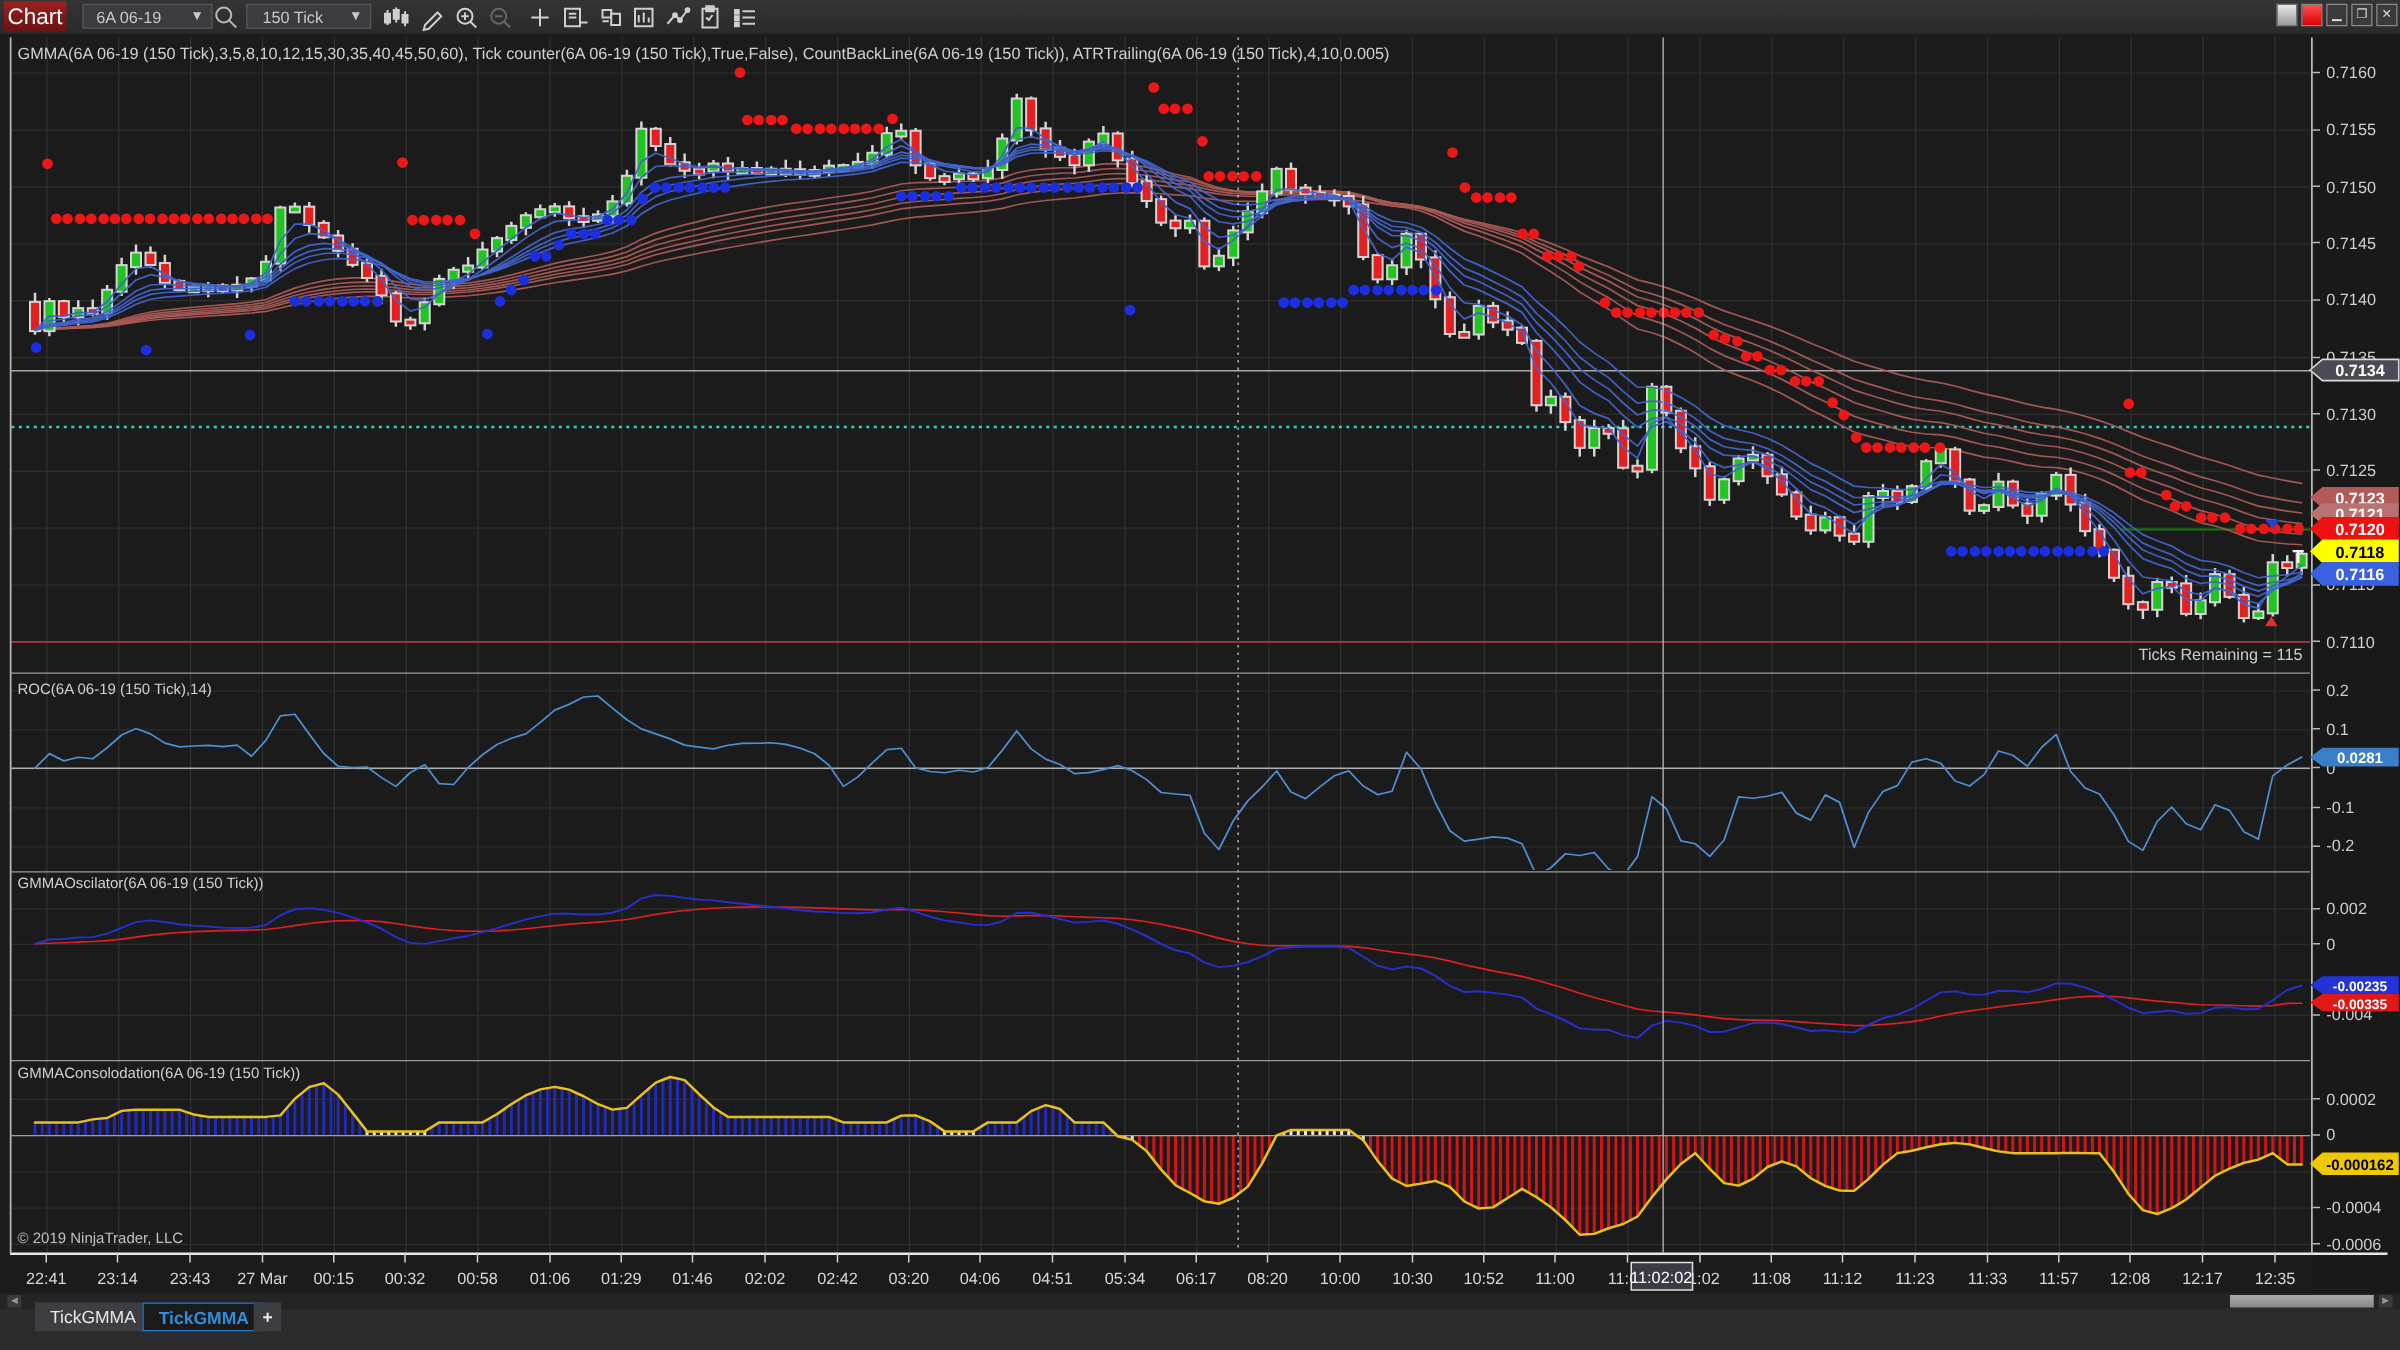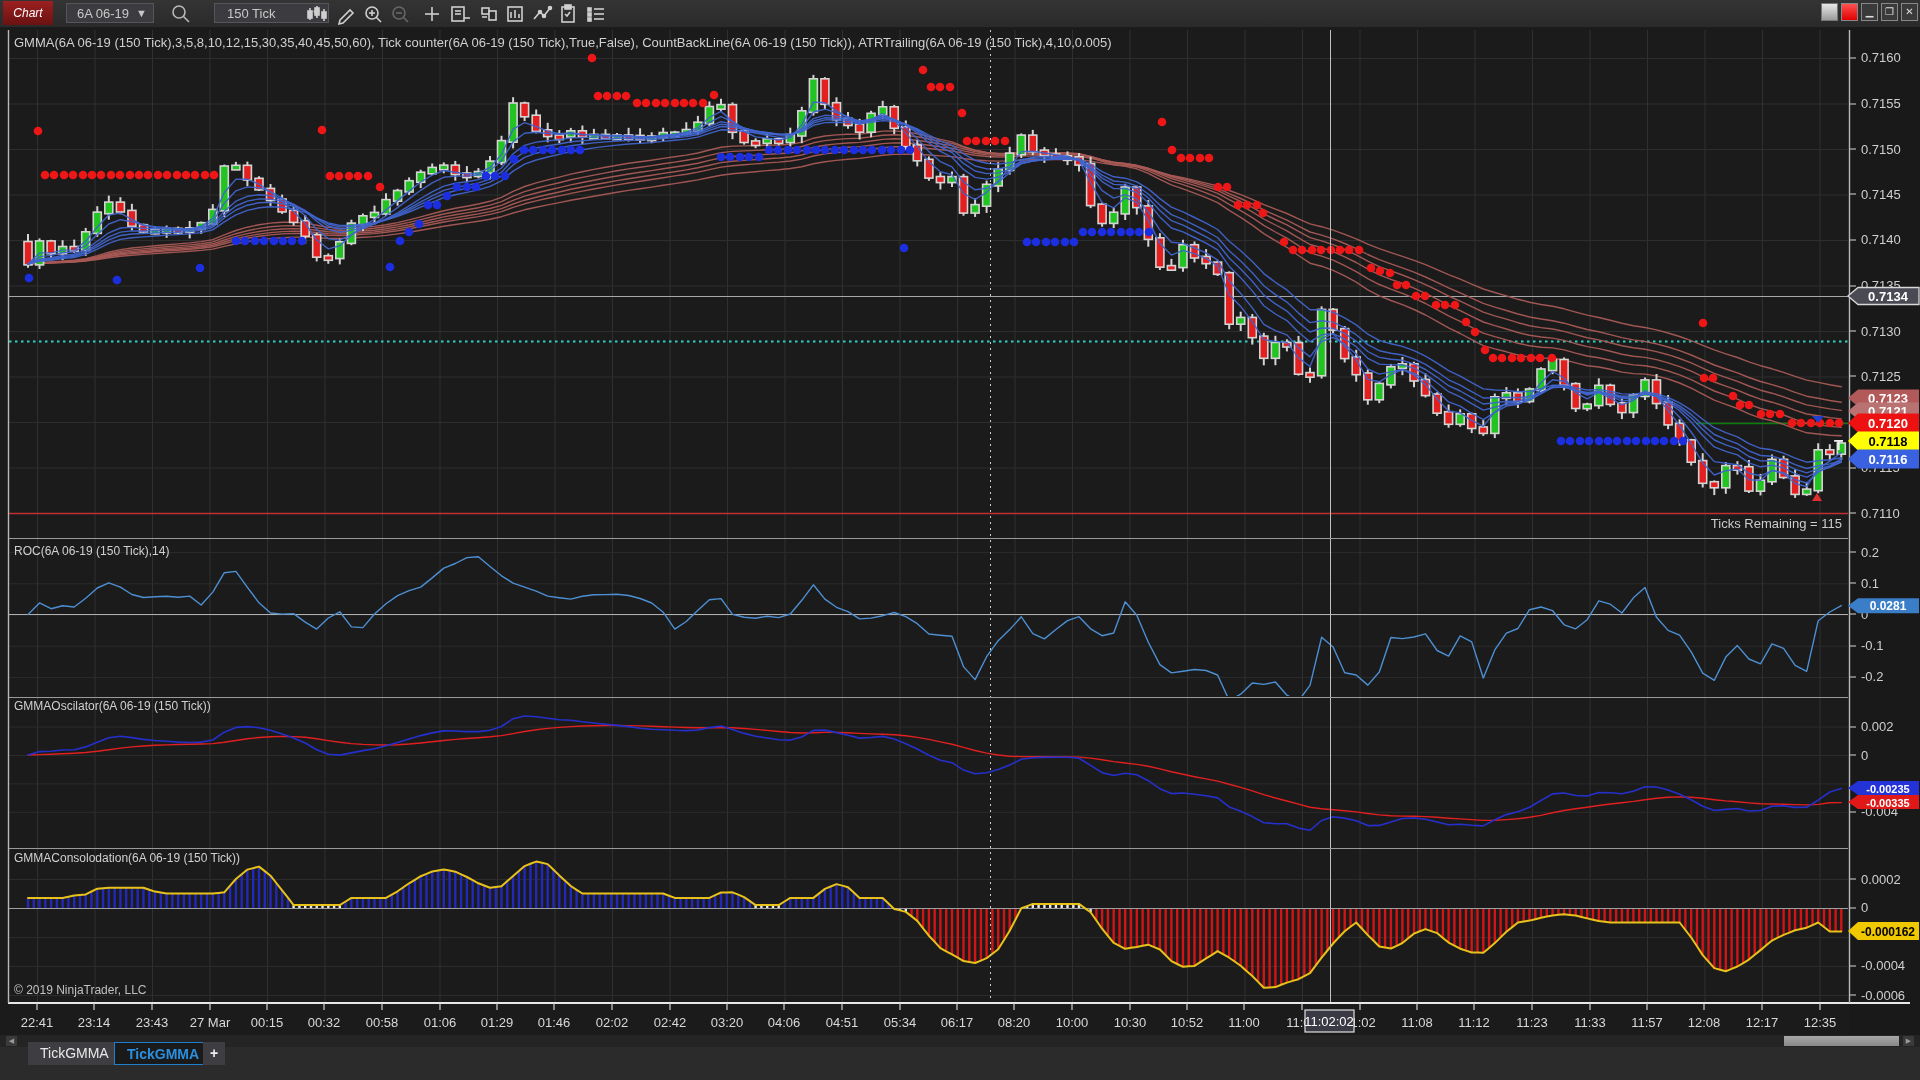--- a/index.html
+++ b/index.html
@@ -1,16 +1,16 @@
 <!DOCTYPE html>
 <html><head><meta charset="utf-8"><style>
 *{margin:0;padding:0;box-sizing:border-box;}
 body{width:1920px;height:1080px;background:#232323;font-family:"Liberation Sans",sans-serif;overflow:hidden;}
 #toolbar{position:absolute;left:0;top:0;width:1920px;height:27px;background:linear-gradient(#343434,#2a2a2a);}
-.chartbtn{position:absolute;left:3px;top:1px;width:50px;height:24px;background:linear-gradient(#9c2020,#6a1212);color:#fff;font-size:12px;text-align:center;line-height:24px;font-style:italic;}
+.chartbtn{position:absolute;left:3px;top:1px;width:50px;height:24px;background:linear-gradient(#9c2020,#6a1212);color:#fff;font-size:18px;text-align:center;line-height:24px;}
 .dd{position:absolute;top:3px;height:20px;background:#3c3c40;border:1px solid #55555c;color:#c8c8c8;font-size:13px;line-height:19px;padding-left:10px;}
 .dd .chev{position:absolute;right:6px;top:0px;color:#c8c8c8;font-size:11px;}
 #winbtns{position:absolute;right:2px;top:3px;display:flex;gap:3px;}
 .wb{width:17px;height:18px;border:1px solid #888;background:#3a3a3a;color:#ddd;font-size:10px;text-align:center;line-height:16px;}
 #tabbar{position:absolute;left:0;top:1035px;width:1920px;height:45px;background:#2b2b2b;}
 #scrollrow{position:absolute;left:0;top:0;width:1920px;height:12px;background:#242424;}
 .tab{position:absolute;top:7px;height:23px;font-size:14px;line-height:22px;padding:0 12px;}
 svg{position:absolute;left:0;top:0;}
 </style></head><body>
 <svg width="1920" height="1080" viewBox="0 0 1920 1080">
@@ -1238,26 +1238,26 @@
     <text x="1704" y="1027" font-size="13" fill="#d8d8d8" text-anchor="middle">12:08</text>
     <line x1="1762" y1="1003" x2="1762" y2="1010" stroke="#d0d0d0" stroke-width="1.2"></line>
     <text x="1762" y="1027" font-size="13" fill="#d8d8d8" text-anchor="middle">12:17</text>
     <line x1="1820" y1="1003" x2="1820" y2="1010" stroke="#d0d0d0" stroke-width="1.2"></line>
     <text x="1820" y="1027" font-size="13" fill="#d8d8d8" text-anchor="middle">12:35</text>
     <rect x="1305" y="1010" width="49" height="22" fill="#3a3a44" stroke="#e0e0e0" stroke-width="1.2"></rect>
     <text x="1329" y="1026" font-size="13" fill="#ffffff" text-anchor="middle">11:02:02</text>
   </svg>
 <div id="toolbar">
  <div class="chartbtn">Chart</div>
- <div class="dd" style="left:66px;width:88px;">6A 06-19<span class="chev">▼</span></div>
+ <div class="dd" style="left:66px;width:104px;">6A 06-19<span class="chev">▼</span></div>
  <svg width="22" height="22" style="left:170px;top:3px;" viewBox="0 0 22 22">
       <circle cx="9" cy="9" r="6" fill="none" stroke="#b8b8b8" stroke-width="1.6"></circle>
       <line x1="13.5" y1="13.5" x2="19" y2="19" stroke="#b8b8b8" stroke-width="1.6"></line>
     </svg>
- <div class="dd" style="left:214px;width:115px;padding-left:12px;">150 Tick<span class="chev">▼</span></div>
+ <div class="dd" style="left:197px;width:100px;padding-left:12px;">150 Tick<span class="chev">▼</span></div>
  <svg width="330" height="24" style="left:306px;top:2px;" viewBox="0 0 330 24">
    <g stroke="#cfcfcf" stroke-width="1.6" fill="none">
     <line x1="4" y1="6" x2="4" y2="18"></line>
         <rect x="2" y="9" width="4" height="7" fill="#cfcfcf"></rect>
     <line x1="11" y1="4" x2="11" y2="16"></line>
         <rect x="9" y="6" width="4" height="7" fill="#cfcfcf"></rect>
     <line x1="18" y1="7" x2="18" y2="19"></line>
         <rect x="16" y="10" width="4" height="6" fill="#cfcfcf"></rect>
     <path d="M34,18 L44,8 l3,3 -10,10 -4,1 Z"></path>
     <circle cx="66" cy="11" r="6"></circle>

